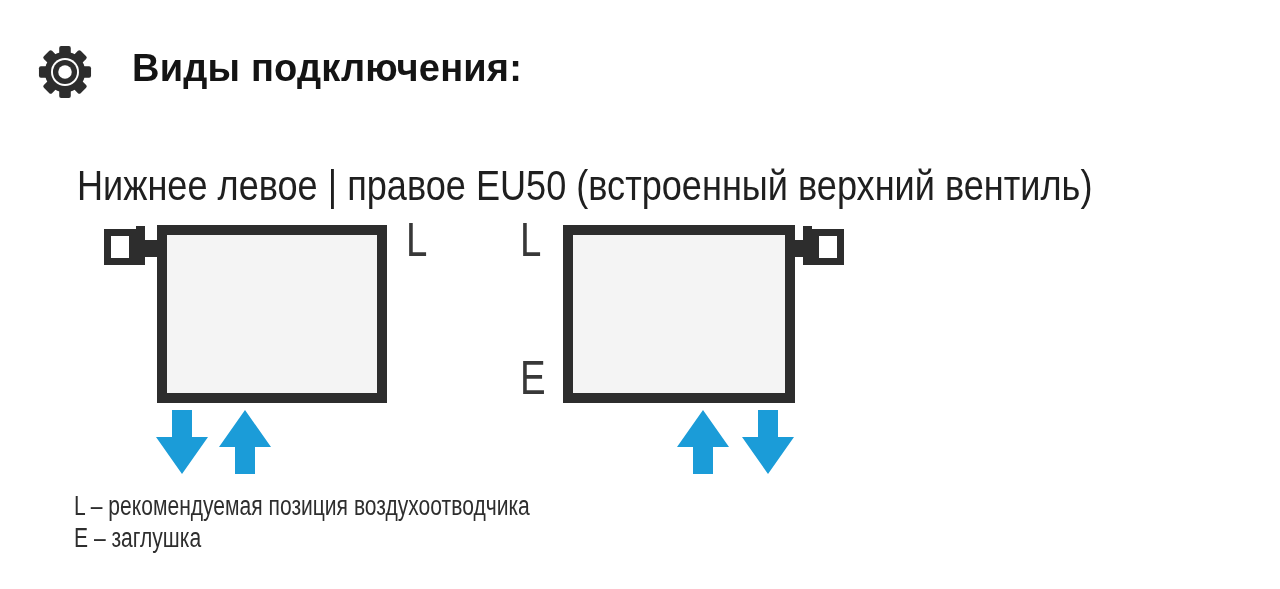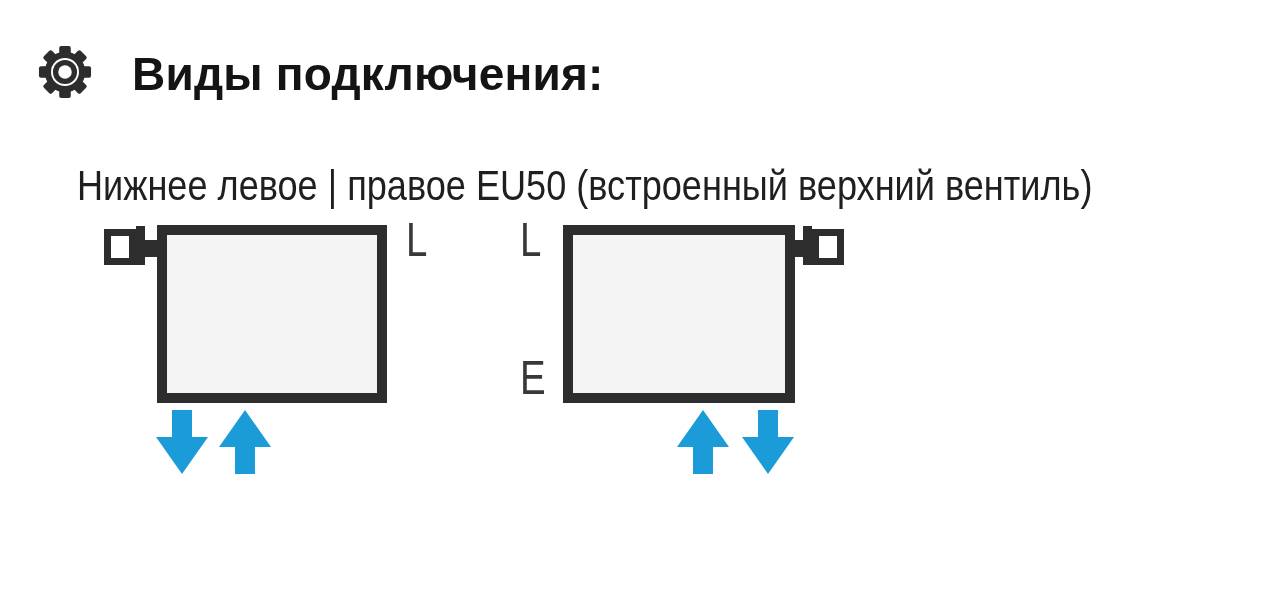--- a/index.html
+++ b/index.html
@@ -12,21 +12,21 @@
     overflow: hidden;
     font-family: "Liberation Sans", sans-serif;
     color: #161616;
   }
   .abs { position: absolute; }
 
   
   .gear { left: 38px; top: 45px; width: 54px; height: 54px; }
   .page-title {
     left: 132px; top: 47px;
-    font-size: 46px; font-weight: 700; color: #141414;
+    font-size: 38px; font-weight: 700; color: #141414;
     letter-spacing: 0.2px; white-space: nowrap;
   }
 
   
   .subtitle {
     left: 77px; top: 161px;
     font-size: 43px; font-weight: 400; color: #1f1f1f;
     white-space: nowrap;
     transform: scaleX(0.84);
     transform-origin: left center;
@@ -142,14 +142,18 @@
     <svg viewBox="0 0 52 64">
         <polygon points="26,0 52,37 36,37 36,64 16,64 16,37 0,37"></polygon>
       </svg>
   </div>
   <div class="abs arrow ar-right-down">
     <svg viewBox="0 0 52 64">
         <polygon points="26,64 52,27 36,27 36,0 16,0 16,27 0,27"></polygon>
       </svg>
   </div>
 
+  <div class="abs legend">
+    <div class="legend-line">L – рекомендуемая позиция воздухоотводчика</div>
+    <div class="legend-line">E – заглушка</div>
+  </div>
 
 </div>
 
 </body></html>

